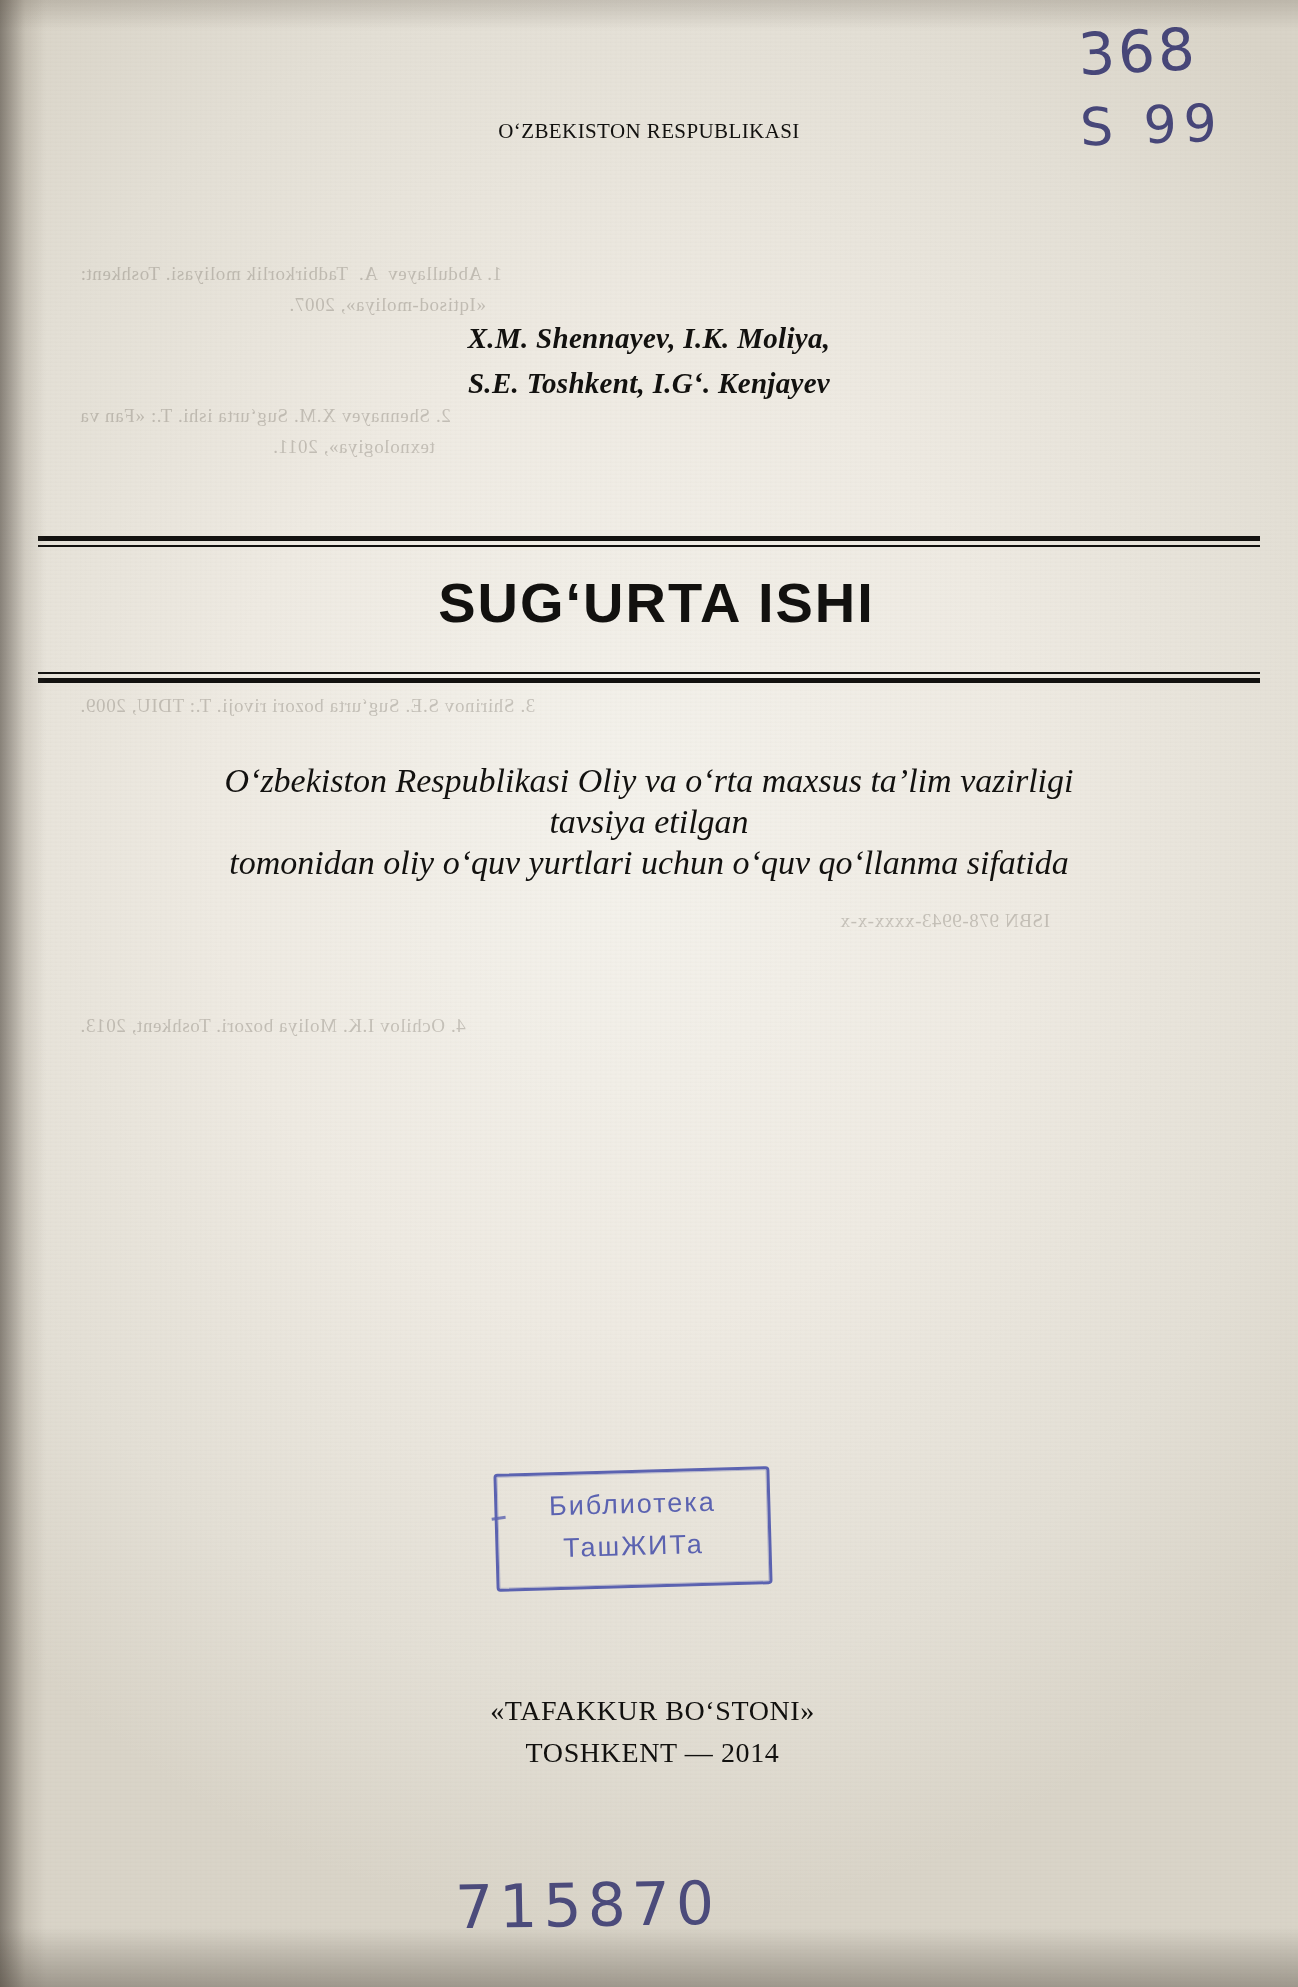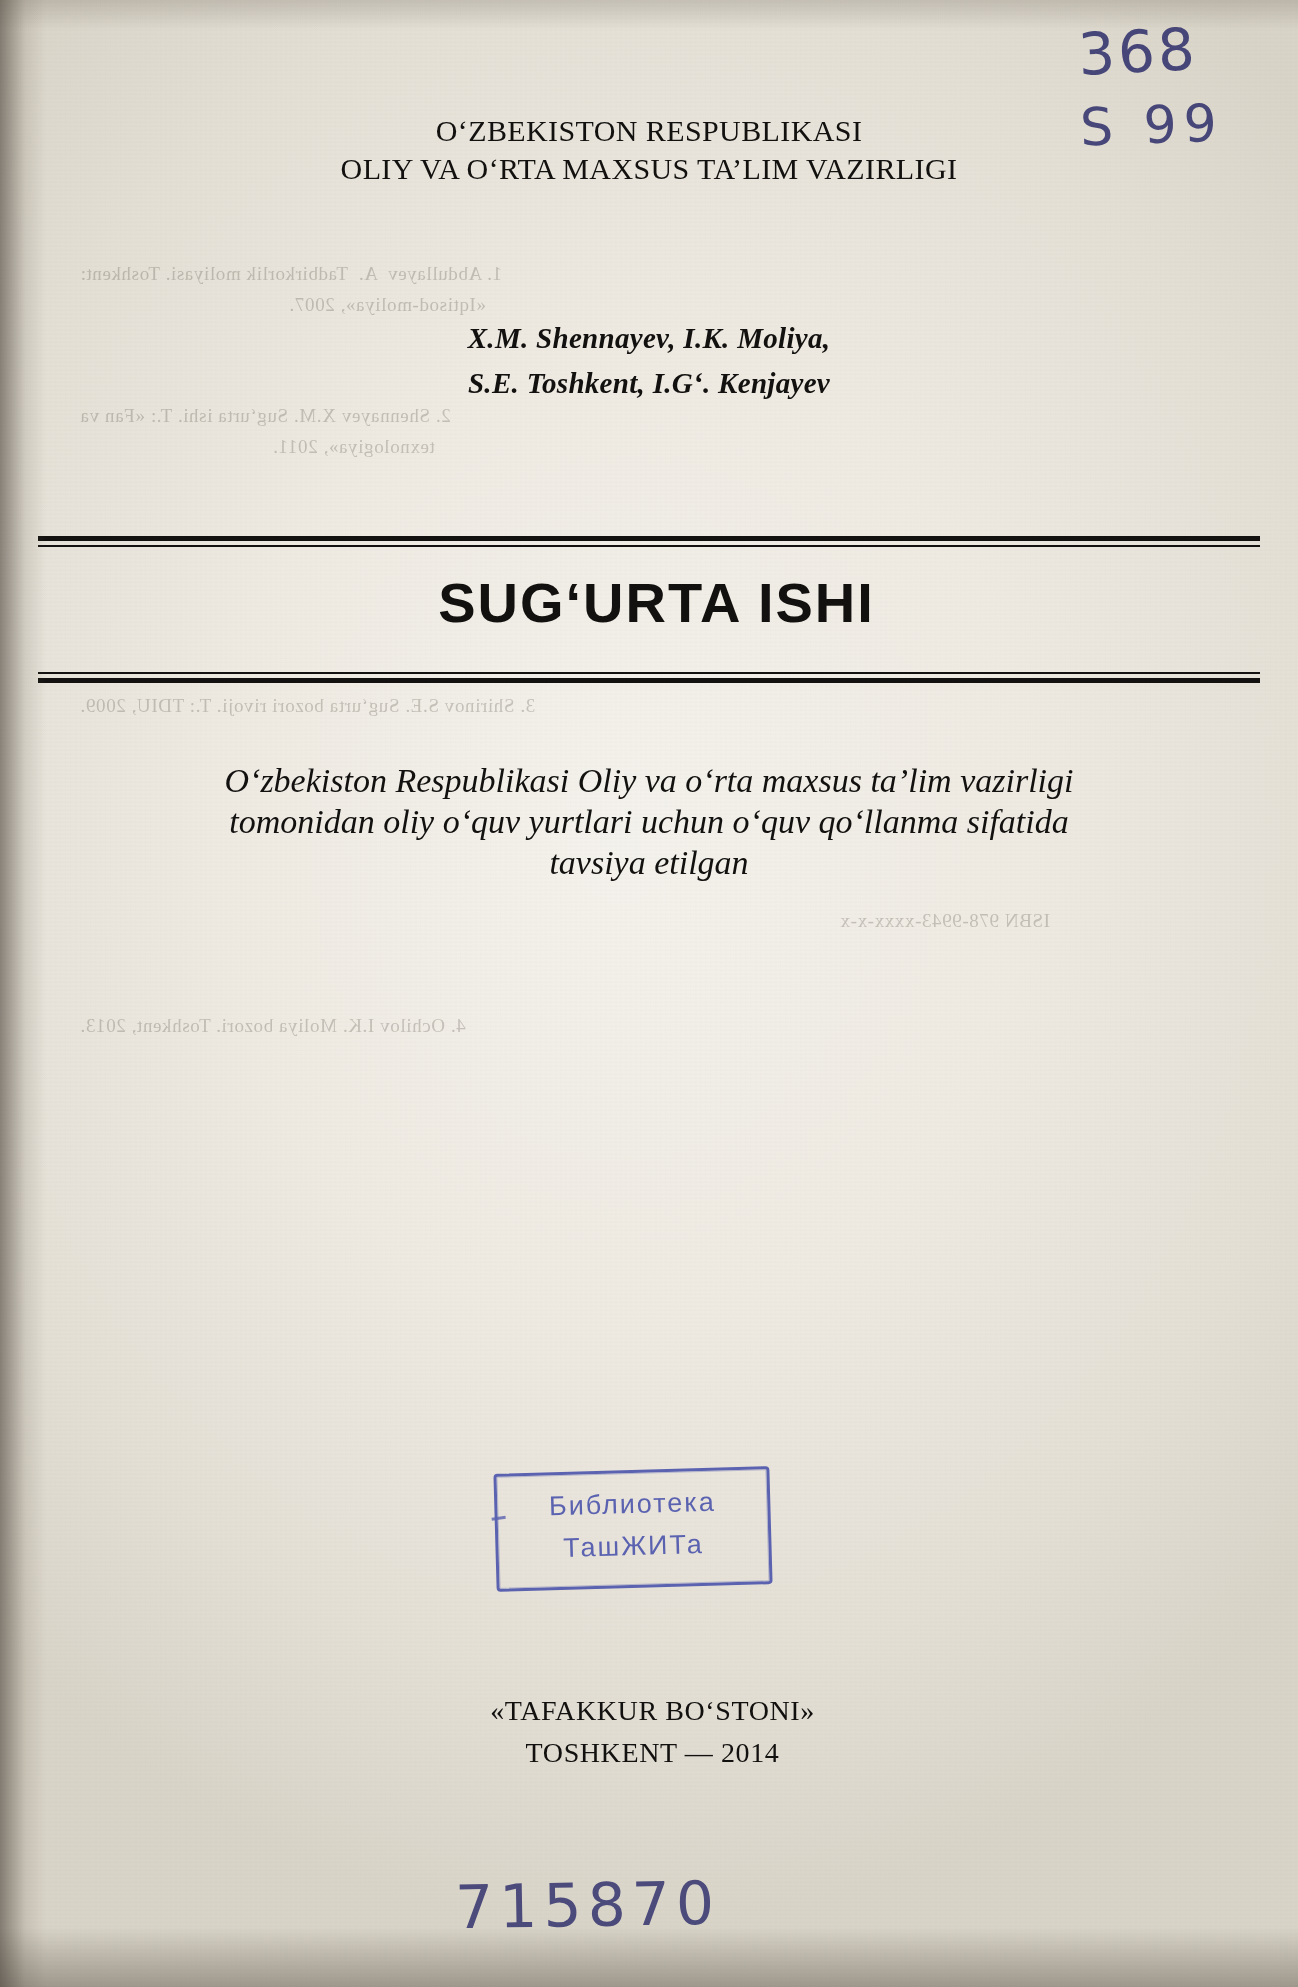--- a/index.html
+++ b/index.html
@@ -69,21 +69,21 @@
     position: absolute;
     inset: 0;
     color: #12110f;
   }
 
   .ministry {
     position: absolute;
     top: 112px;
     left: 0; right: 0;
     text-align: center;
-    font-size: 30px;
+    font-size: 21px;
     line-height: 38px;
     letter-spacing: .4px;
   }
   .ministry div { white-space: nowrap; }
 
   .authors {
     position: absolute;
     top: 316px;
     left: 0; right: 0;
     text-align: center;
@@ -215,36 +215,35 @@
   <div class="bleed" style="top:400px; left:80px;">2. Shennayev X.M. Sug‘urta ishi. T.: «Fan va
    texnologiya», 2011.</div>
   <div class="bleed" style="top:690px; left:80px;">3. Shirinov S.E. Sug‘urta bozori rivoji. T.: TDIU, 2009.</div>
   <div class="bleed" style="top:1010px; left:80px;">4. Ochilov I.K. Moliya bozori. Toshkent, 2013.</div>
   <div class="bleed" style="top:905px; left:840px;">ISBN 978-9943-xxxx-x-x</div>
 
   <div class="content">
 
     <div class="ministry">
       <div>O‘ZBEKISTON RESPUBLIKASI</div>
-      <div>OLIY VA O‘RTA MAXSUS TA’LIM VAZIRLIGI</div>
     </div>
 
     <div class="authors">
       <div>X.M. Shennayev,   I.K. Moliya,</div>
       <div>S.E. Toshkent,   I.G‘. Kenjayev</div>
     </div>
 
     <div class="rule-top"></div>
     <div class="booktitle">SUG‘URTA ISHI</div>
     <div class="rule-bottom"></div>
 
     <div class="recommendation">
       <div>O‘zbekiston Respublikasi Oliy va o‘rta maxsus ta’lim vazirligi</div>
+      <div>tavsiya etilgan</div>
       <div>tomonidan oliy o‘quv yurtlari uchun o‘quv qo‘llanma sifatida</div>
-      <div>tavsiya etilgan</div>
     </div>
 
     <div class="stamp">
       <div class="l1">Библиотека</div>
       <div class="l2">ТашЖИТа</div>
     </div>
 
     <div class="publisher">
       <div>«TAFAKKUR BO‘STONI»</div>
       <div>TOSHKENT — 2014</div>

